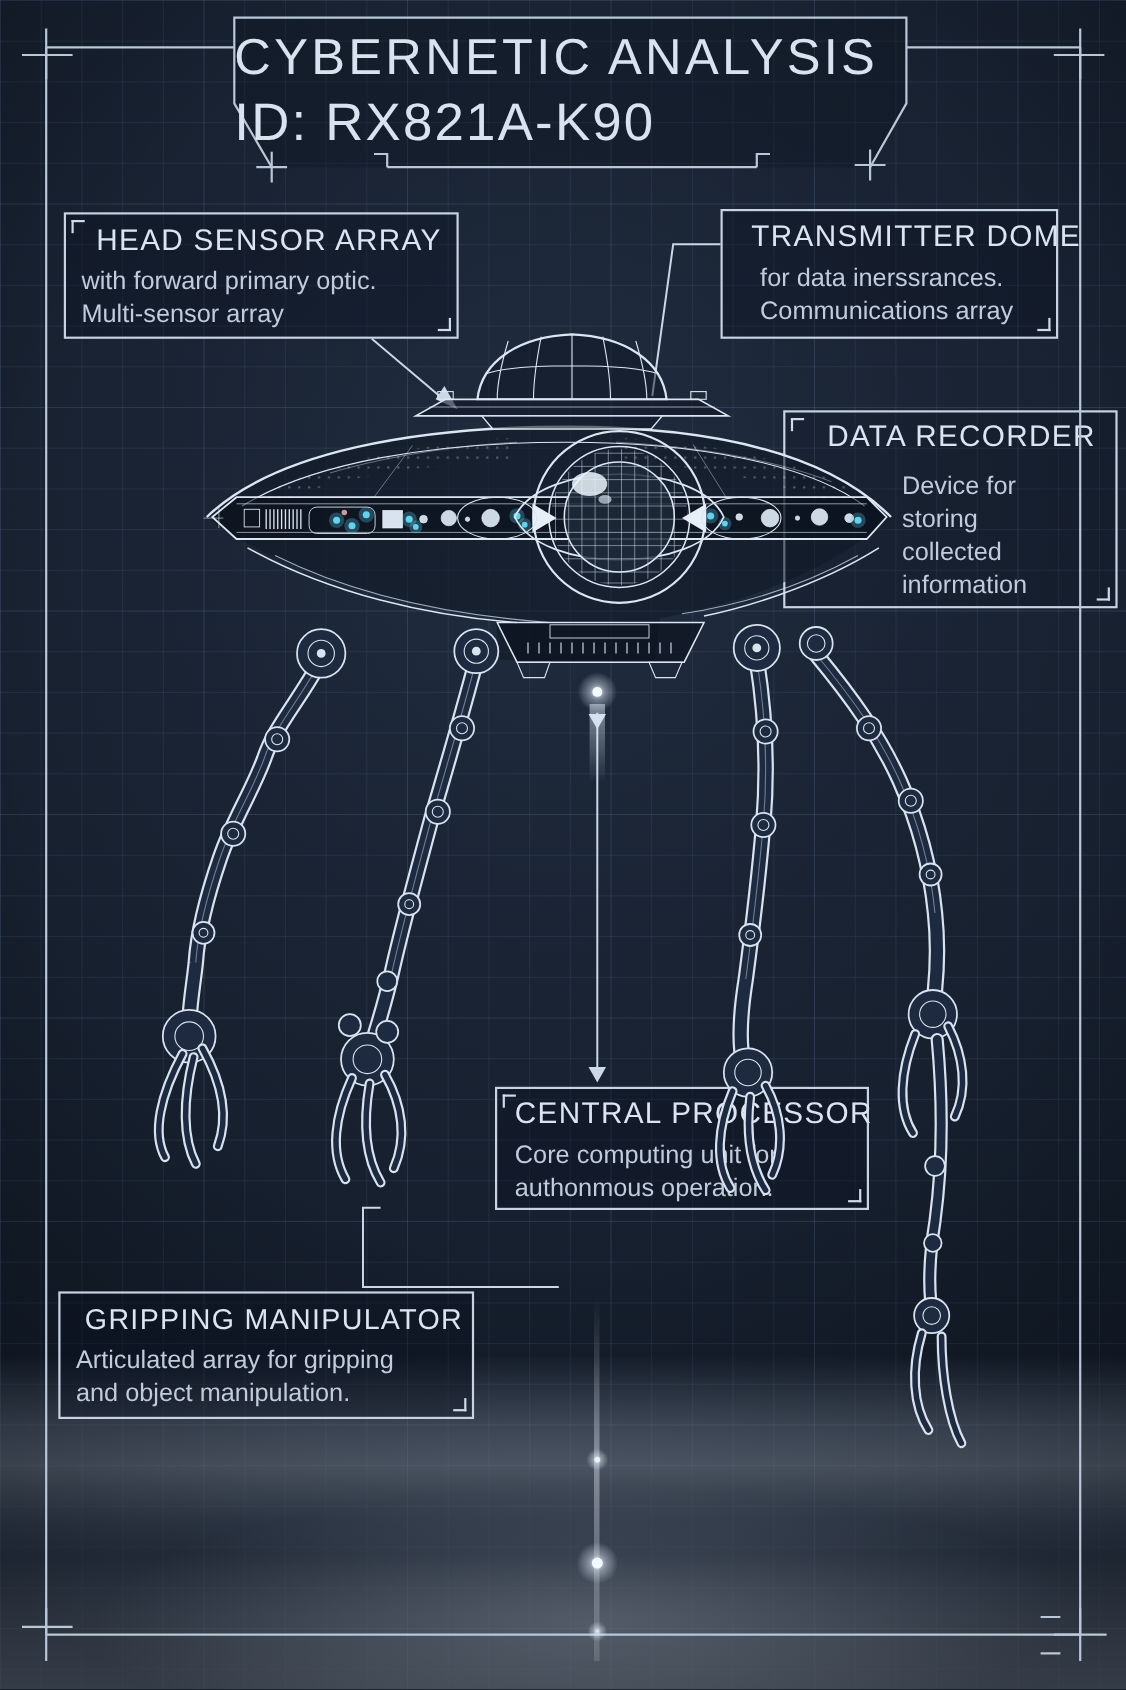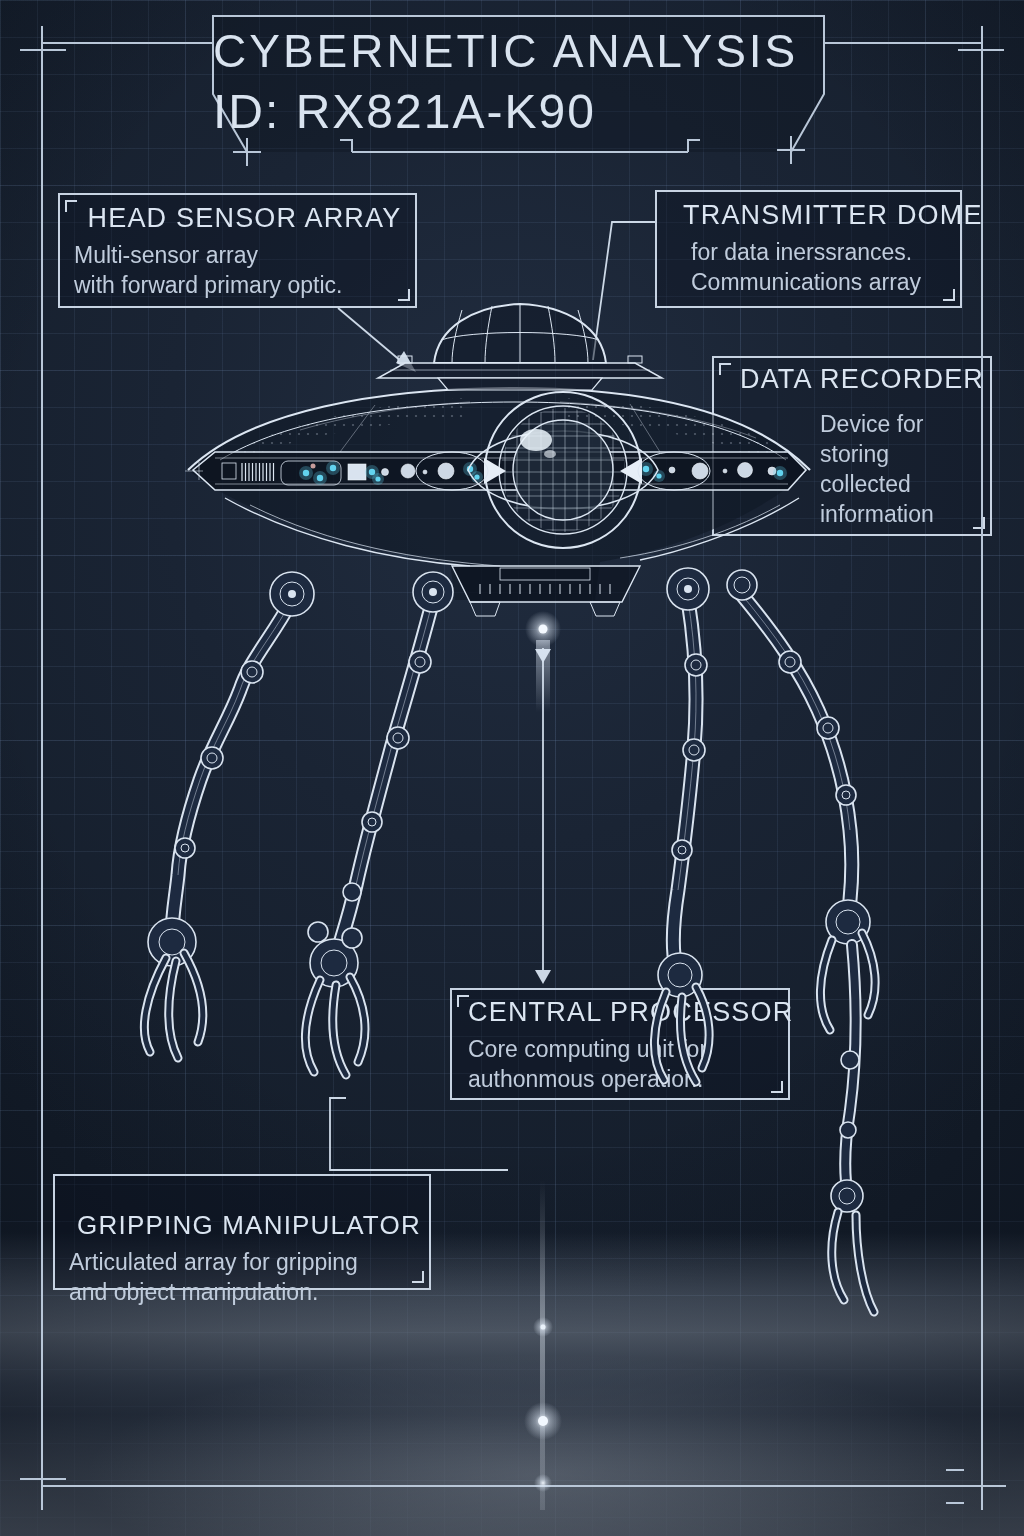--- a/index.html
+++ b/index.html
@@ -23,25 +23,25 @@
   
   .callout{position:absolute;z-index:4;border:2px solid #c7d3e2;background:rgba(10,16,28,.34);color:#d7e1ee;}
   .callout .c-title{font-size:27px;letter-spacing:1.2px;color:#dbe5f1;white-space:nowrap;text-align:center;}
   .callout .c-line{font-size:23px;color:#c0ccdc;line-height:30px;white-space:nowrap;}
   .tick{position:absolute;width:12px;height:12px;}
   .tick-tl{left:5px;top:5px;border-left:2px solid #cfdae8;border-top:2px solid #cfdae8;}
   .tick-br{right:5px;bottom:5px;border-right:2px solid #cfdae8;border-bottom:2px solid #cfdae8;}
   #box-head-sensor{left:58px;top:193px;width:359px;height:115px;padding:8px 0 0 14px;}
   #box-transmitter{left:655px;top:190px;width:307px;height:118px;padding:8px 0 0 26px;}
   #box-transmitter .c-line{padding-left:8px;}
-  #box-data-recorder{left:712px;top:356px;width:280px;height:180px;padding:6px 0 0 20px;background:rgba(10,16,28,.18);}
+  #box-data-recorder{left:712px;top:373px;width:304px;height:180px;padding:6px 0 0 20px;background:rgba(10,16,28,.18);}
   #box-data-recorder .c-lines{padding-left:86px;margin-top:14px;}
   #box-central{left:450px;top:988px;width:340px;height:112px;padding:7px 0 0 16px;}
   #box-gripper{left:53px;top:1174px;width:378px;height:116px;padding:8px 0 0 14px;}
-  #box-gripper .c-title{font-size:26px;margin-top:26px;}
+  #box-gripper .c-title{font-size:26px;}
   .c-lines{margin-top:6px;}
   
   .title-text{position:absolute;left:213px;top:24px;width:611px;z-index:6;text-align:left;color:#d9e3ef;}
   .title-line1{font-size:46px;letter-spacing:3px;white-space:nowrap;}
   .title-line2{font-size:48px;letter-spacing:2px;margin-top:6px;white-space:nowrap;}
   
   svg.blueprint{position:absolute;inset:0;z-index:5;pointer-events:none;}
   .frameline{stroke:#b9c7d8;stroke-width:2;fill:none;}
   .leader{stroke:#ccd8e6;stroke-width:1.8;fill:none;}
   .ink{stroke:#dce6f2;fill:none;}
@@ -62,22 +62,22 @@
 <div class="stage">
   <div class="grid"></div>
   <div class="floor"></div>
   <div class="vignette"></div>
 
   <div class="callout" id="box-head-sensor">
     <span class="tick tick-tl"></span>
     <span class="tick tick-br"></span>
     <div class="c-title">HEAD SENSOR ARRAY</div>
     <div class="c-lines">
+      <div class="c-line">with forward primary optic.</div>
       <div class="c-line">Multi-sensor array</div>
-      <div class="c-line">with forward primary optic.</div>
     </div>
   </div>
 
   <div class="callout" id="box-transmitter">
     <span class="tick tick-br"></span>
     <div class="c-title">TRANSMITTER DOME</div>
     <div class="c-lines">
       <div class="c-line">for data inerssrances.</div>
       <div class="c-line">Communications array</div>
     </div>

